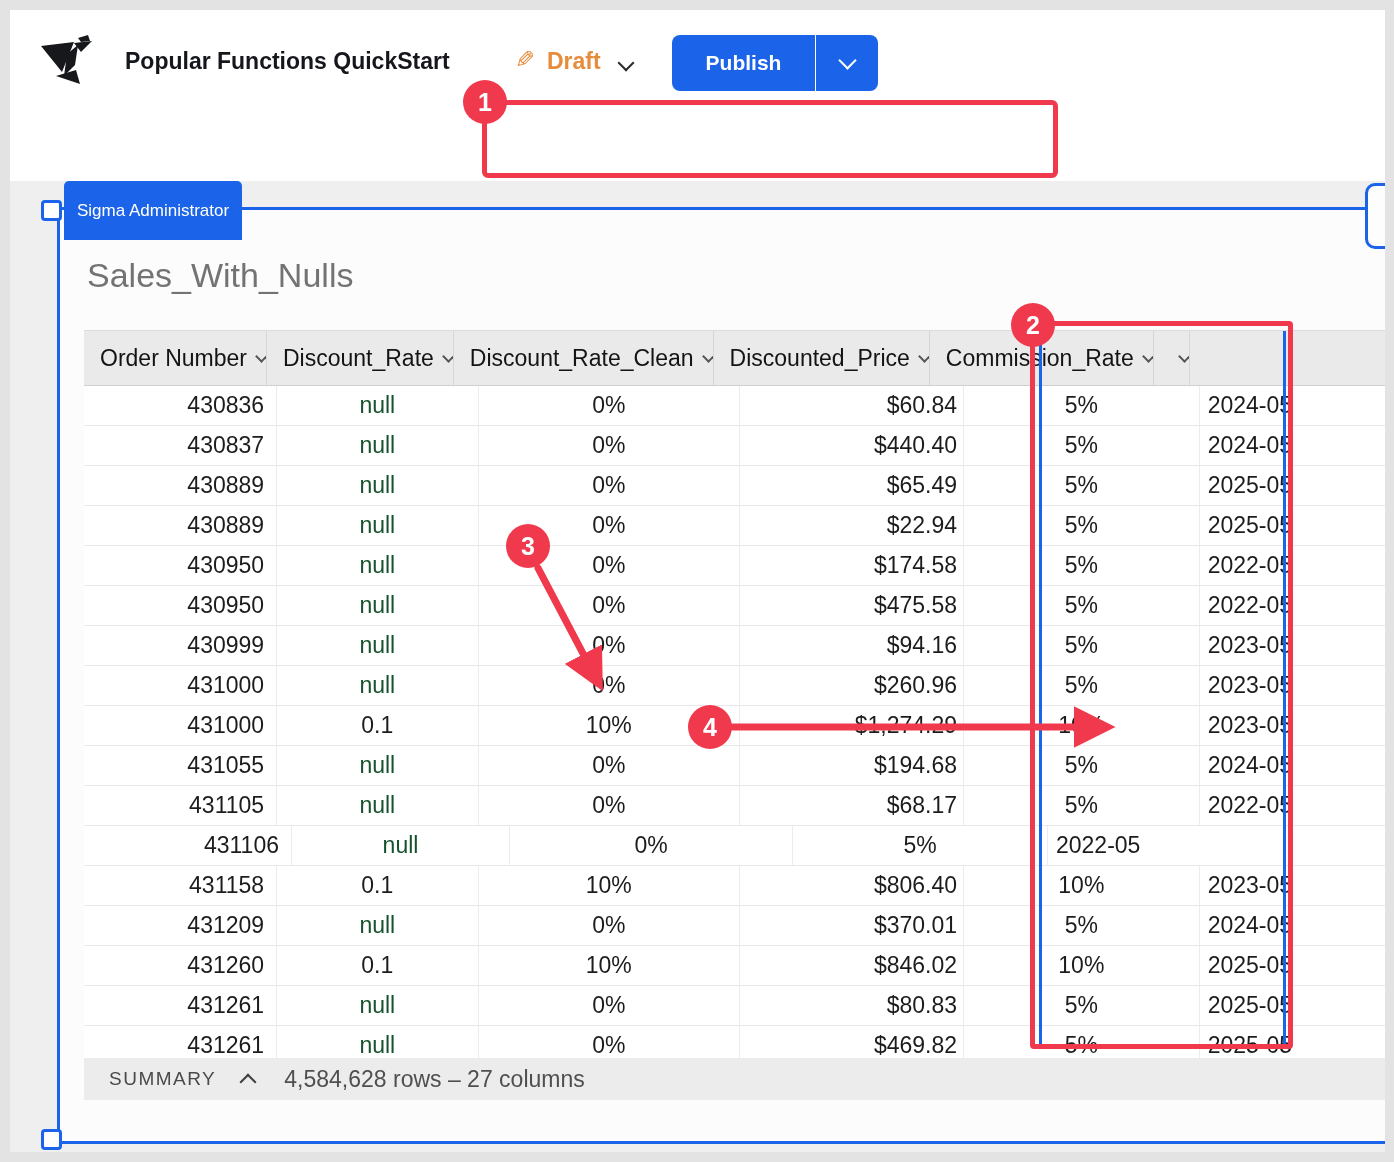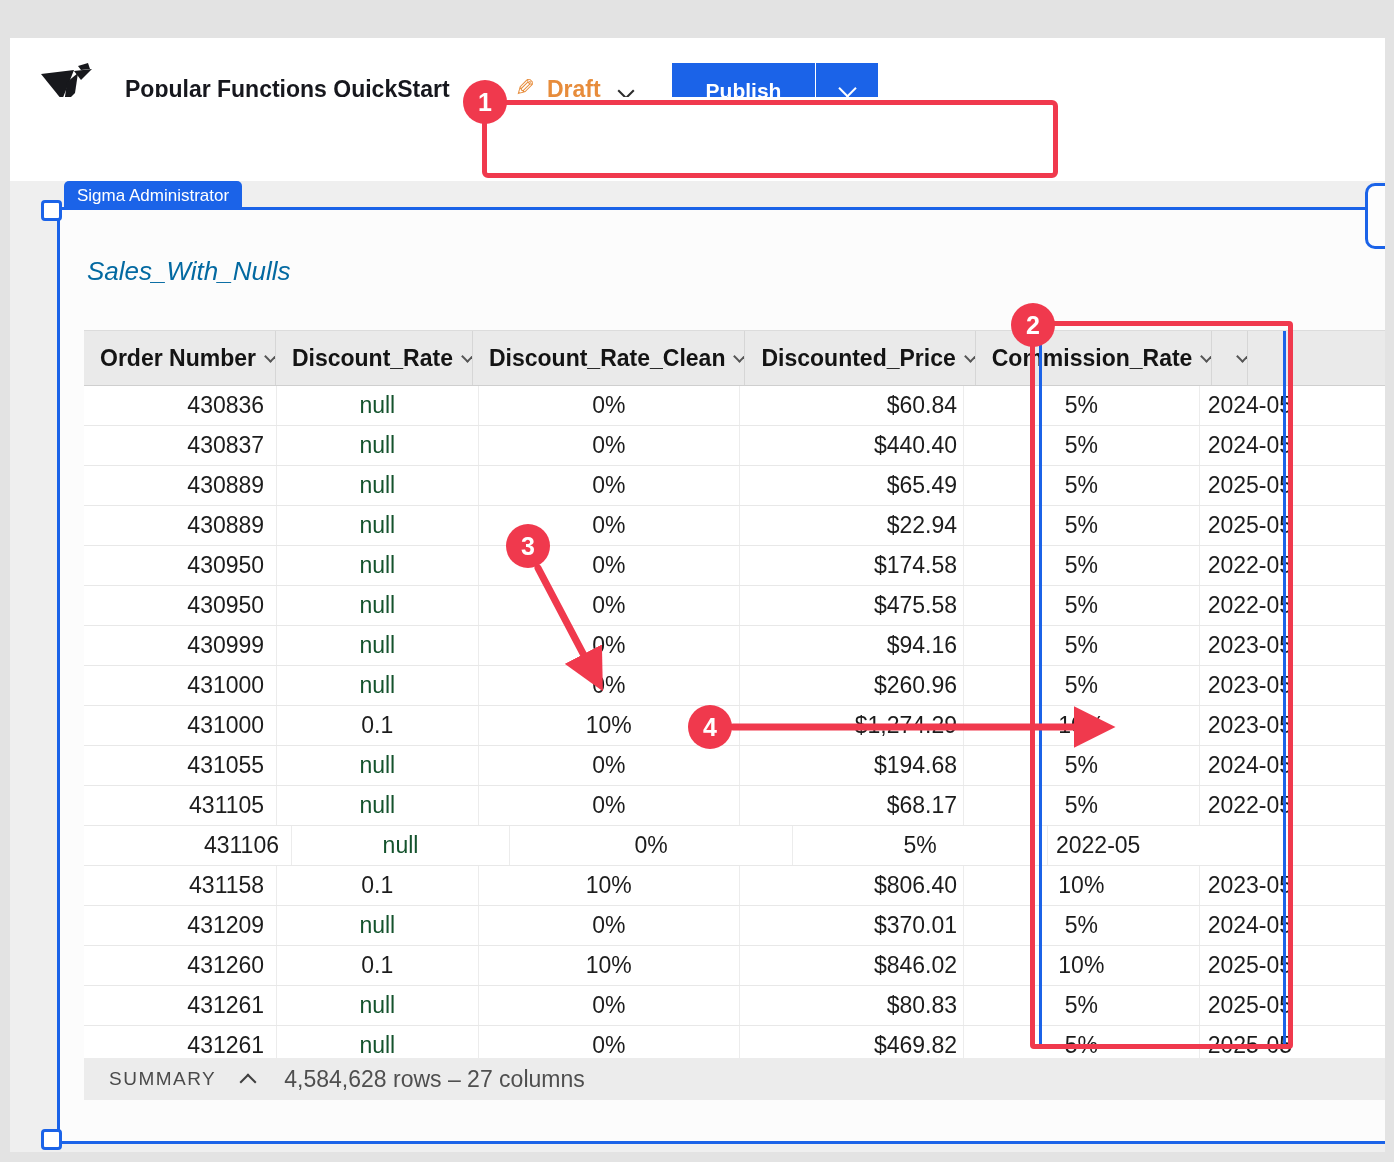--- a/index.html
+++ b/index.html
@@ -1,28 +1,28 @@
 <!DOCTYPE html>
 <html><head>
 <meta charset="utf-8">
 <style>
   html,body{margin:0;padding:0;}
   .page{position:relative;width:1394px;height:1162px;background:#e3e3e3;overflow:hidden;
         font-family:"Liberation Sans",sans-serif;color:#1c1c1c;}
   .abs{position:absolute;}
 
   
-  .topbar{left:10px;top:10px;width:1375px;height:87px;background:#fff;border-bottom:1px solid #e4e4e4;margin-top:28px;}
+  .topbar{left:10px;top:10px;width:1375px;height:87px;background:#fff;border-bottom:1px solid #e4e4e4;}
   .logo{left:24px;top:22px;width:64px;height:58px;}
   .app-title{left:115px;top:38px;font-size:23px;font-weight:bold;color:#16171d;white-space:nowrap;}
   .pencil{left:505px;top:36px;font-size:24px;color:#e78c3b;transform:scaleX(-1);}
   .draft{left:537px;top:38px;font-size:23px;font-weight:bold;color:#e78c3b;}
   .chev{display:inline-block;width:10px;height:10px;border-right:2.5px solid #2b2b2b;border-bottom:2.5px solid #2b2b2b;transform:rotate(45deg);}
   .draft-chev{left:610px;top:47px;}
-  .publish{left:662px;top:25px;width:206px;height:56px;background:#1b63e8;border-radius:0;display:flex;}
+  .publish{left:662px;top:25px;width:206px;height:56px;background:#1b63e8;border-radius:8px;display:flex;}
   .publish-main{width:143px;display:flex;align-items:center;justify-content:center;color:#fff;font-size:21px;font-weight:bold;border-right:1.5px solid #ffffff;cursor:pointer;}
   .publish-drop{flex:1;display:flex;align-items:center;justify-content:center;cursor:pointer;}
   .publish-drop .chev{border-color:#fff;width:11px;height:11px;margin-top:-5px;}
 
   
   .toolbar{left:10px;top:97px;width:1375px;height:84px;background:#fff;border-bottom:1px solid #dedede;}
   .tb{display:flex;align-items:center;justify-content:center;color:#222;}
   .tb-undo{left:18px;top:124px;width:34px;height:30px;}
   .tb-redo{left:70px;top:124px;width:34px;height:30px;transform:scaleX(-1);}
   .tb-sep{left:120px;top:119px;width:1px;height:40px;background:#d8d8d8;}
@@ -41,34 +41,34 @@
   .fxbar{left:498px;top:110px;width:550px;height:60px;display:flex;align-items:center;}
   .fx-glyph{font-size:27px;color:#111;font-family:"DejaVu Serif",serif;font-style:italic;}
   .fx-glyph sub{font-size:16px;font-style:normal;font-family:"Liberation Sans",sans-serif;}
   .fx-sep{width:1.5px;height:42px;background:#d9d9d9;margin:0 16px 0 14px;}
   .formula{font-family:"DejaVu Sans Mono",monospace;font-size:24px;color:#111;white-space:nowrap;}
   .formula .token{color:#4e80ab;}
 
   
   .canvas{left:10px;top:181px;width:1375px;height:971px;background:#efefef;}
   .sel-tag{left:64px;top:181px;height:27px;background:#1b63e8;color:#fff;font-size:17px;
-           padding:1px 13px;border-radius:5px 5px 0 0;display:flex;align-items:center;z-index:6;}
+           padding:16px 13px;border-radius:5px 5px 0 0;display:flex;align-items:center;z-index:6;}
   .card{left:57px;top:207px;width:1345px;height:931px;background:#fcfcfc;
         border-left:3px solid #1b63e8;border-top:3px solid #1b63e8;border-bottom:3px solid #1b63e8;z-index:2;}
   .handle{width:15px;height:15px;background:#fff;border:3.5px solid #1b63e8;border-radius:4px;z-index:7;}
   .handle-tl{left:41px;top:200px;}
   .handle-bl{left:41px;top:1129px;}
   .popover{left:1365px;top:183px;width:70px;height:60px;background:#fdfdfd;border:3px solid #1b63e8;border-radius:10px;z-index:6;}
-  .elem-title{left:87px;top:256px;font-size:26px;color:#0369a1;z-index:3;font-style:italic;}
+  .elem-title{left:87px;top:256px;font-size:34px;color:#737373;z-index:3;}
 
   
   .table{left:84px;top:330px;width:1301px;height:728px;overflow:hidden;z-index:3;background:#fff;}
   .thead{display:flex;height:56px;background:#eaeaea;border-top:1px solid #dcdcdc;border-bottom:1px solid #cfcfcf;box-sizing:border-box;}
   .th{display:flex;align-items:center;box-sizing:border-box;border-right:1px solid #d6d6d6;
-      padding-left:16px;font-size:23px;font-weight:bold;color:#141414;white-space:nowrap;overflow:hidden;}
+      padding-left:16px;font-size:23px;font-weight:normal;color:#141414;white-space:nowrap;overflow:hidden;}
   .th .chev{width:7px;height:7px;border-width:2px;border-color:#555;margin:0 0 4px 10px;flex:none;}
   .tbody{height:672px;overflow:hidden;}
   .tr{display:flex;height:40px;box-sizing:border-box;border-bottom:1px solid #e8e8e8;background:#fff;}
   .td{box-sizing:border-box;border-right:1px solid #ececec;font-size:23px;color:#1c1c1c;
       display:flex;align-items:center;white-space:nowrap;overflow:hidden;}
   .c0{width:208px;justify-content:flex-end;padding-right:12px;}
   .c1{width:218px;justify-content:center;}
   .c2{width:283px;justify-content:center;}
   .c3{width:242px;justify-content:flex-end;padding-right:6px;}
   .c4{width:255px;justify-content:center;}

